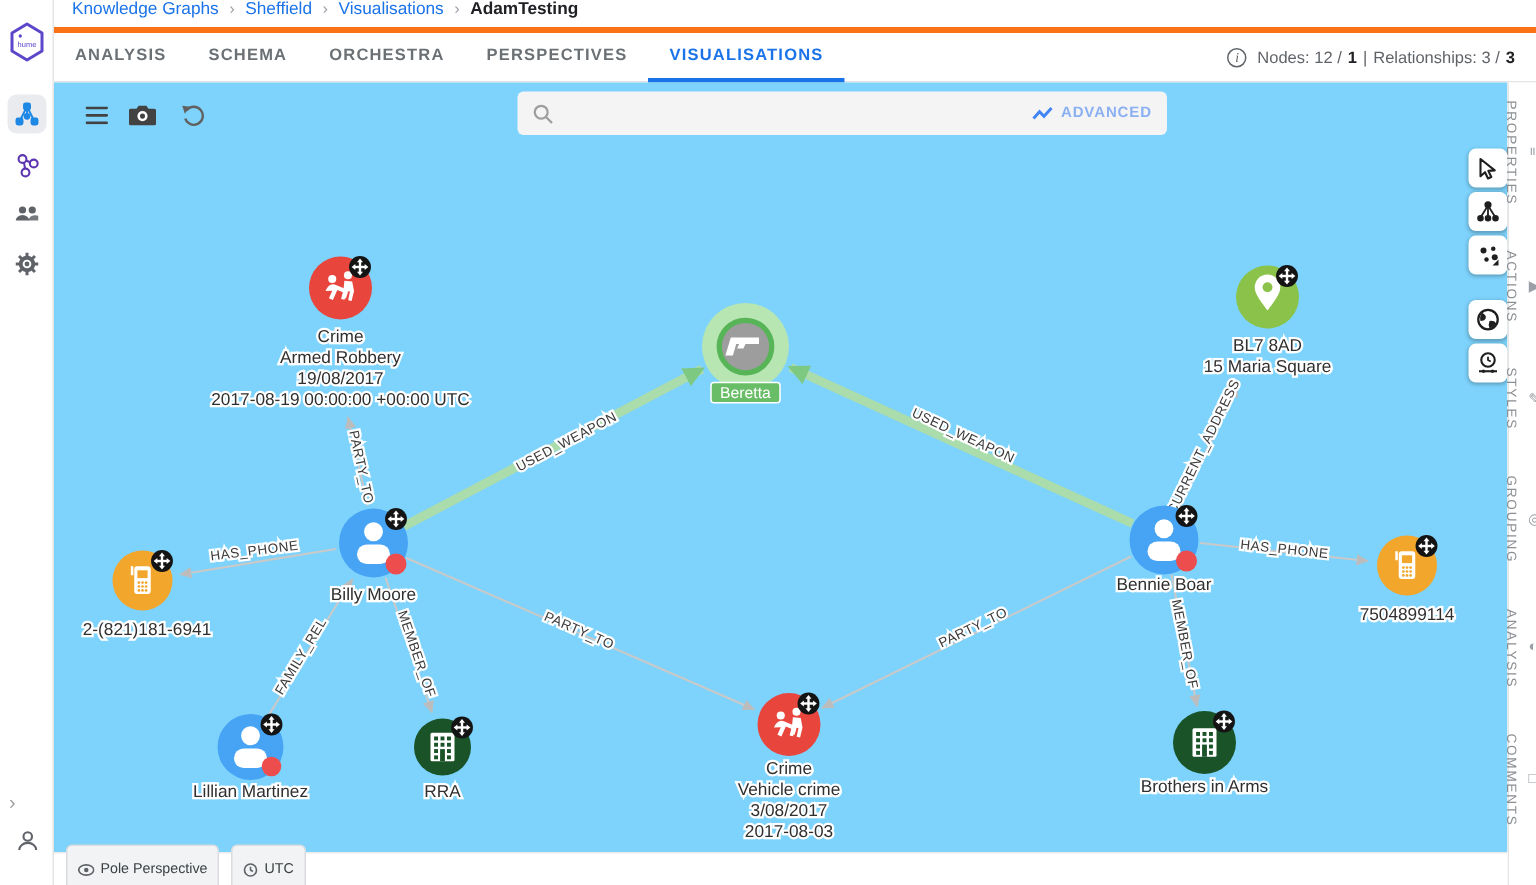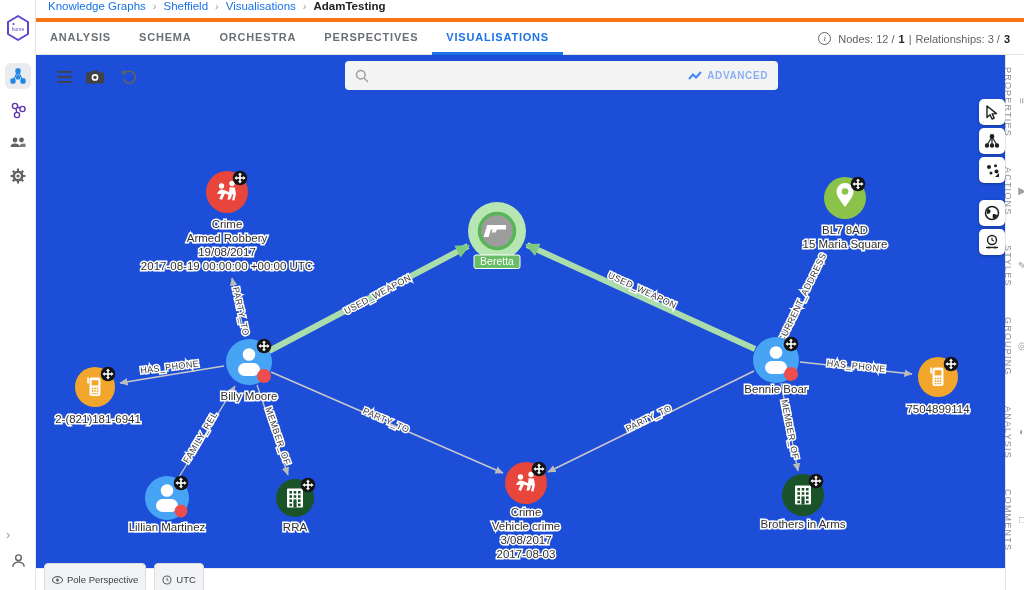--- a/index.html
+++ b/index.html
@@ -19,21 +19,21 @@
   .stats b { color:#202124; }
   .info-icon { width:13px; height:13px; border:1px solid #5f6368; border-radius:50%; font-size:9px; line-height:11px; text-align:center; color:#5f6368; font-family:"Liberation Serif", serif; font-style:italic; margin-right:3px; }
 
   
   .left-bar { position:absolute; left:0; top:55px; width:36px; bottom:0; background:#fff; border-right:1px solid #e4e4e4; }
   .side-btn { position:absolute; left:5px; width:26px; height:26px; border-radius:6px; display:flex; align-items:center; justify-content:center; cursor:pointer; }
   .side-btn.active { background:#e9ebee; }
   .chev { position:absolute; left:6px; color:#9e9e9e; font-size:13px; cursor:pointer; }
 
   
-  .canvas { position:absolute; left:36px; top:55px; right:19px; bottom:22px; background:#1d4ed8; overflow:hidden; }
+  .canvas { position:absolute; left:36px; top:55px; right:19px; bottom:22px; background:#7dd3fc; overflow:hidden; }
   .tool-ico { position:absolute; cursor:pointer; display:flex; align-items:center; justify-content:center; }
   .searchbar { position:absolute; left:309px; top:6px; width:433px; height:29px; background:#f4f4f4; border-radius:4px; display:flex; align-items:center; padding:0 10px; }
   .searchbar input { flex:1; border:none; background:transparent; outline:none; font-size:12px; color:#333; margin-left:8px; }
   .advanced { display:flex; align-items:center; gap:5px; cursor:pointer; font-size:10px; font-weight:bold; letter-spacing:.6px; color:#8ab0f2; }
 
   
   .right-strip { position:absolute; right:0; top:55px; width:19px; bottom:0; background:#fff; border-left:1px solid #e4e4e4; display:flex; flex-direction:column; align-items:center; padding-top:12px; gap:30px; }
   .strip-item { writing-mode:vertical-rl; font-size:9px; letter-spacing:1.2px; color:#8a8f94; cursor:pointer; display:flex; flex-direction:column; align-items:center; gap:4px; }
   .strip-item .g { font-size:10px; color:#9aa0a6; }
 

